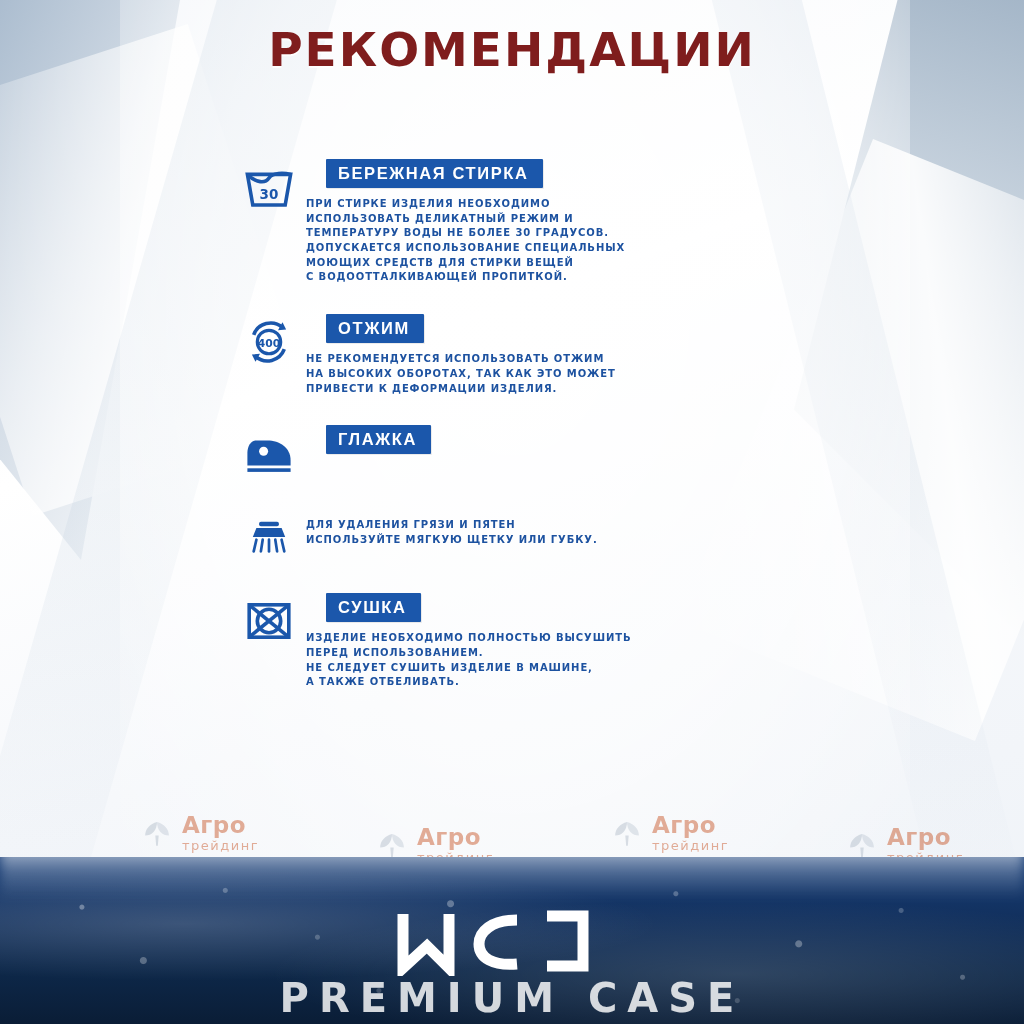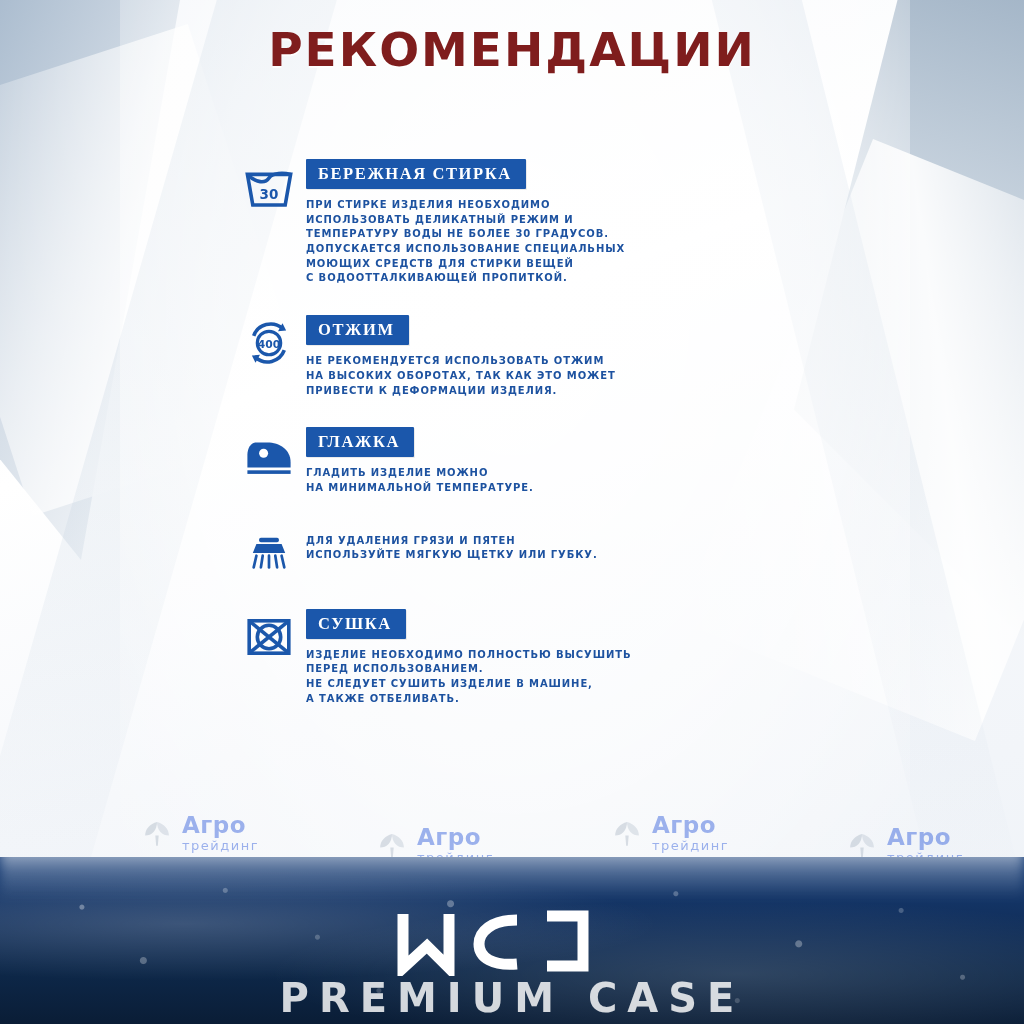--- a/index.html
+++ b/index.html
@@ -169,28 +169,29 @@
     display: block;
   }
   .body-cell {
     flex: 1 1 auto;
     padding-top: 1px;
   }
   .badge {
     display: inline-block;
     background: #1b57ab;
     color: #ffffff;
-    font-family: Liberation Serif, serif;
+    font-family: Liberation Sans, sans-serif;
     font-weight: 700;
     font-size: 16.5px;
     letter-spacing: 1.6px;
     padding: 5px 14px 5px 12px;
     text-transform: uppercase;
     border-radius: 1px;
     box-shadow: 1px 1px 0 rgba(0,0,0,.08);
+    margin-left: 20px;
   }
   .para {
     margin-top: 9px;
     color: #1d52a0;
     font-family: "DejaVu Sans", sans-serif;
     font-weight: 600;
     font-size: 10px;
     letter-spacing: .9px;
     line-height: 1.47;
     text-transform: uppercase;
@@ -211,21 +212,21 @@
     gap: 8px;
     opacity: .42;
   }
   .wm-logo {
     width: 34px; height: 30px;
     flex: 0 0 34px;
   }
   .wm-texts {
     font-family: "DejaVu Sans", sans-serif;
     line-height: 1;
-    color: #1d4ed8;
+    color: #c2410c;
   }
   .wm-main {
     font-size: 23px;
     font-weight: 700;
     letter-spacing: .5px;
   }
   .wm-sub {
     font-size: 13px;
     letter-spacing: 1.5px;
     margin-top: 2px;
@@ -292,22 +293,20 @@
     <div class="section">
       <div class="icon-cell">
         <svg class="icon-box" viewBox="0 0 60 60">
           <path d="M6 44 L54 44 L54 38 C54 24, 42 16, 28 16 L16 16 C10 16, 6 22, 6 30 Z" fill="#1b57ab"></path>
           <circle cx="24" cy="28" r="5" fill="#ffffff"></circle>
           <rect x="6" y="47" width="48" height="4" fill="#1b57ab"></rect>
         </svg>
       </div>
       <div class="body-cell">
         <span class="badge">ГЛАЖКА</span>
-        <div class="para">ГЛАДИТЬ ИЗДЕЛИЕ МОЖНО
-НА МИНИМАЛЬНОЙ ТЕМПЕРАТУРЕ.</div>
       </div>
     </div>
 
     <div class="section">
       <div class="icon-cell">
         <svg class="icon-box" viewBox="0 0 60 60">
           <path d="M16 20 L44 20 L48 30 L12 30 Z" fill="#1b57ab"></path>
           <rect x="19" y="13" width="22" height="5" rx="2" fill="#1b57ab"></rect>
           <g stroke="#1b57ab" stroke-width="3" stroke-linecap="round">
             <line x1="16" y1="33" x2="13" y2="46"></line>

